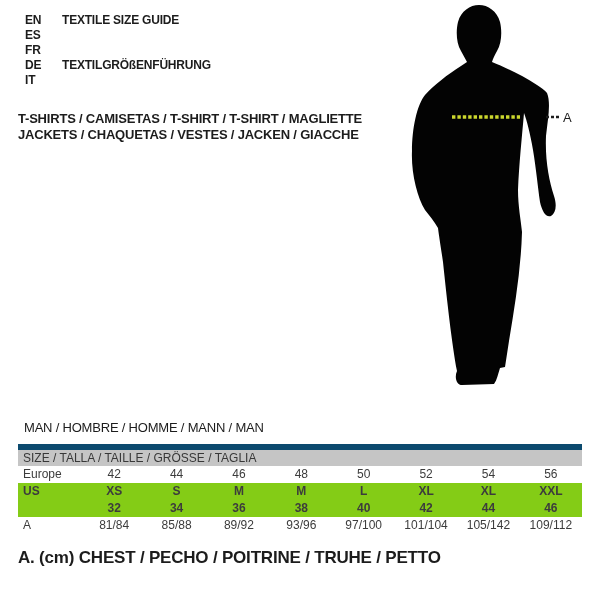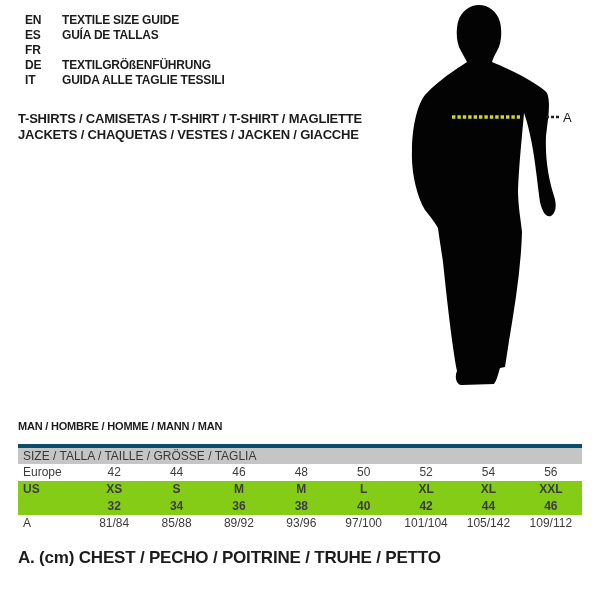--- a/index.html
+++ b/index.html
@@ -9,55 +9,53 @@
   }
   
   .langs{position:absolute;left:25px;top:13px;font-size:12px;font-weight:bold;letter-spacing:-0.2px;}
   .lang-row{display:flex;height:15px;line-height:15px;}
   .lang-code{width:37px;}
   
   .cats{position:absolute;left:18px;top:111px;font-size:13px;font-weight:bold;letter-spacing:-0.2px;line-height:15.5px;}
   
   .figure{position:absolute;left:0;top:0;width:600px;height:400px;}
   
-  .section-title{position:absolute;left:18px;top:420px;font-size:11px;font-weight:bold;letter-spacing:-0.2px;}
+  .section-title{position:absolute;left:24px;top:420px;font-size:13px;font-weight:normal;letter-spacing:-0.2px;}
   
   .size-table{position:absolute;left:18px;top:444px;width:564px;font-size:12px;color:#3c3c3c;}
-  .st-header{background:#c5c5c5;border-top:4px solid #0c4a6e;height:16px;line-height:16px;padding-left:5px;color:#383838;}
+  .st-header{background:#c5c5c5;border-top:6px solid #0c4a6e;height:16px;line-height:16px;padding-left:5px;color:#383838;}
   .st-row{display:grid;grid-template-columns:65px repeat(8,1fr);height:17px;line-height:17px;}
   .st-row.shade{background:#84cc16;font-weight:bold;}
   .st-row .label{padding-left:5px;text-align:left;}
   .st-row .val{text-align:center;}
   
   .footnote{position:absolute;left:18px;top:548px;font-size:17px;font-weight:bold;letter-spacing:-0.2px;}
 </style>
 </head>
 <body>
 
 <div class="page">
 
   <div class="langs">
     <div class="lang-row">
       <span class="lang-code">EN</span>
       <span>TEXTILE SIZE GUIDE</span>
     </div>
     <div class="lang-row">
       <span class="lang-code">ES</span>
-      <span>GUÍA DE TALLAS</span>
     </div>
     <div class="lang-row">
       <span class="lang-code">FR</span>
     </div>
     <div class="lang-row">
       <span class="lang-code">DE</span>
       <span>TEXTILGRÖßENFÜHRUNG</span>
     </div>
     <div class="lang-row">
       <span class="lang-code">IT</span>
-      <span>GUIDA ALLE TAGLIE TESSILI</span>
     </div>
   </div>
 
   <div class="cats">
     <div>T-SHIRTS / CAMISETAS / T-SHIRT / T-SHIRT / MAGLIETTE</div>
     <div>JACKETS / CHAQUETAS / VESTES / JACKEN / GIACCHE</div>
   </div>
 
   <svg class="figure" viewBox="0 0 600 400" width="600" height="400">
     <path d="M 479 5

